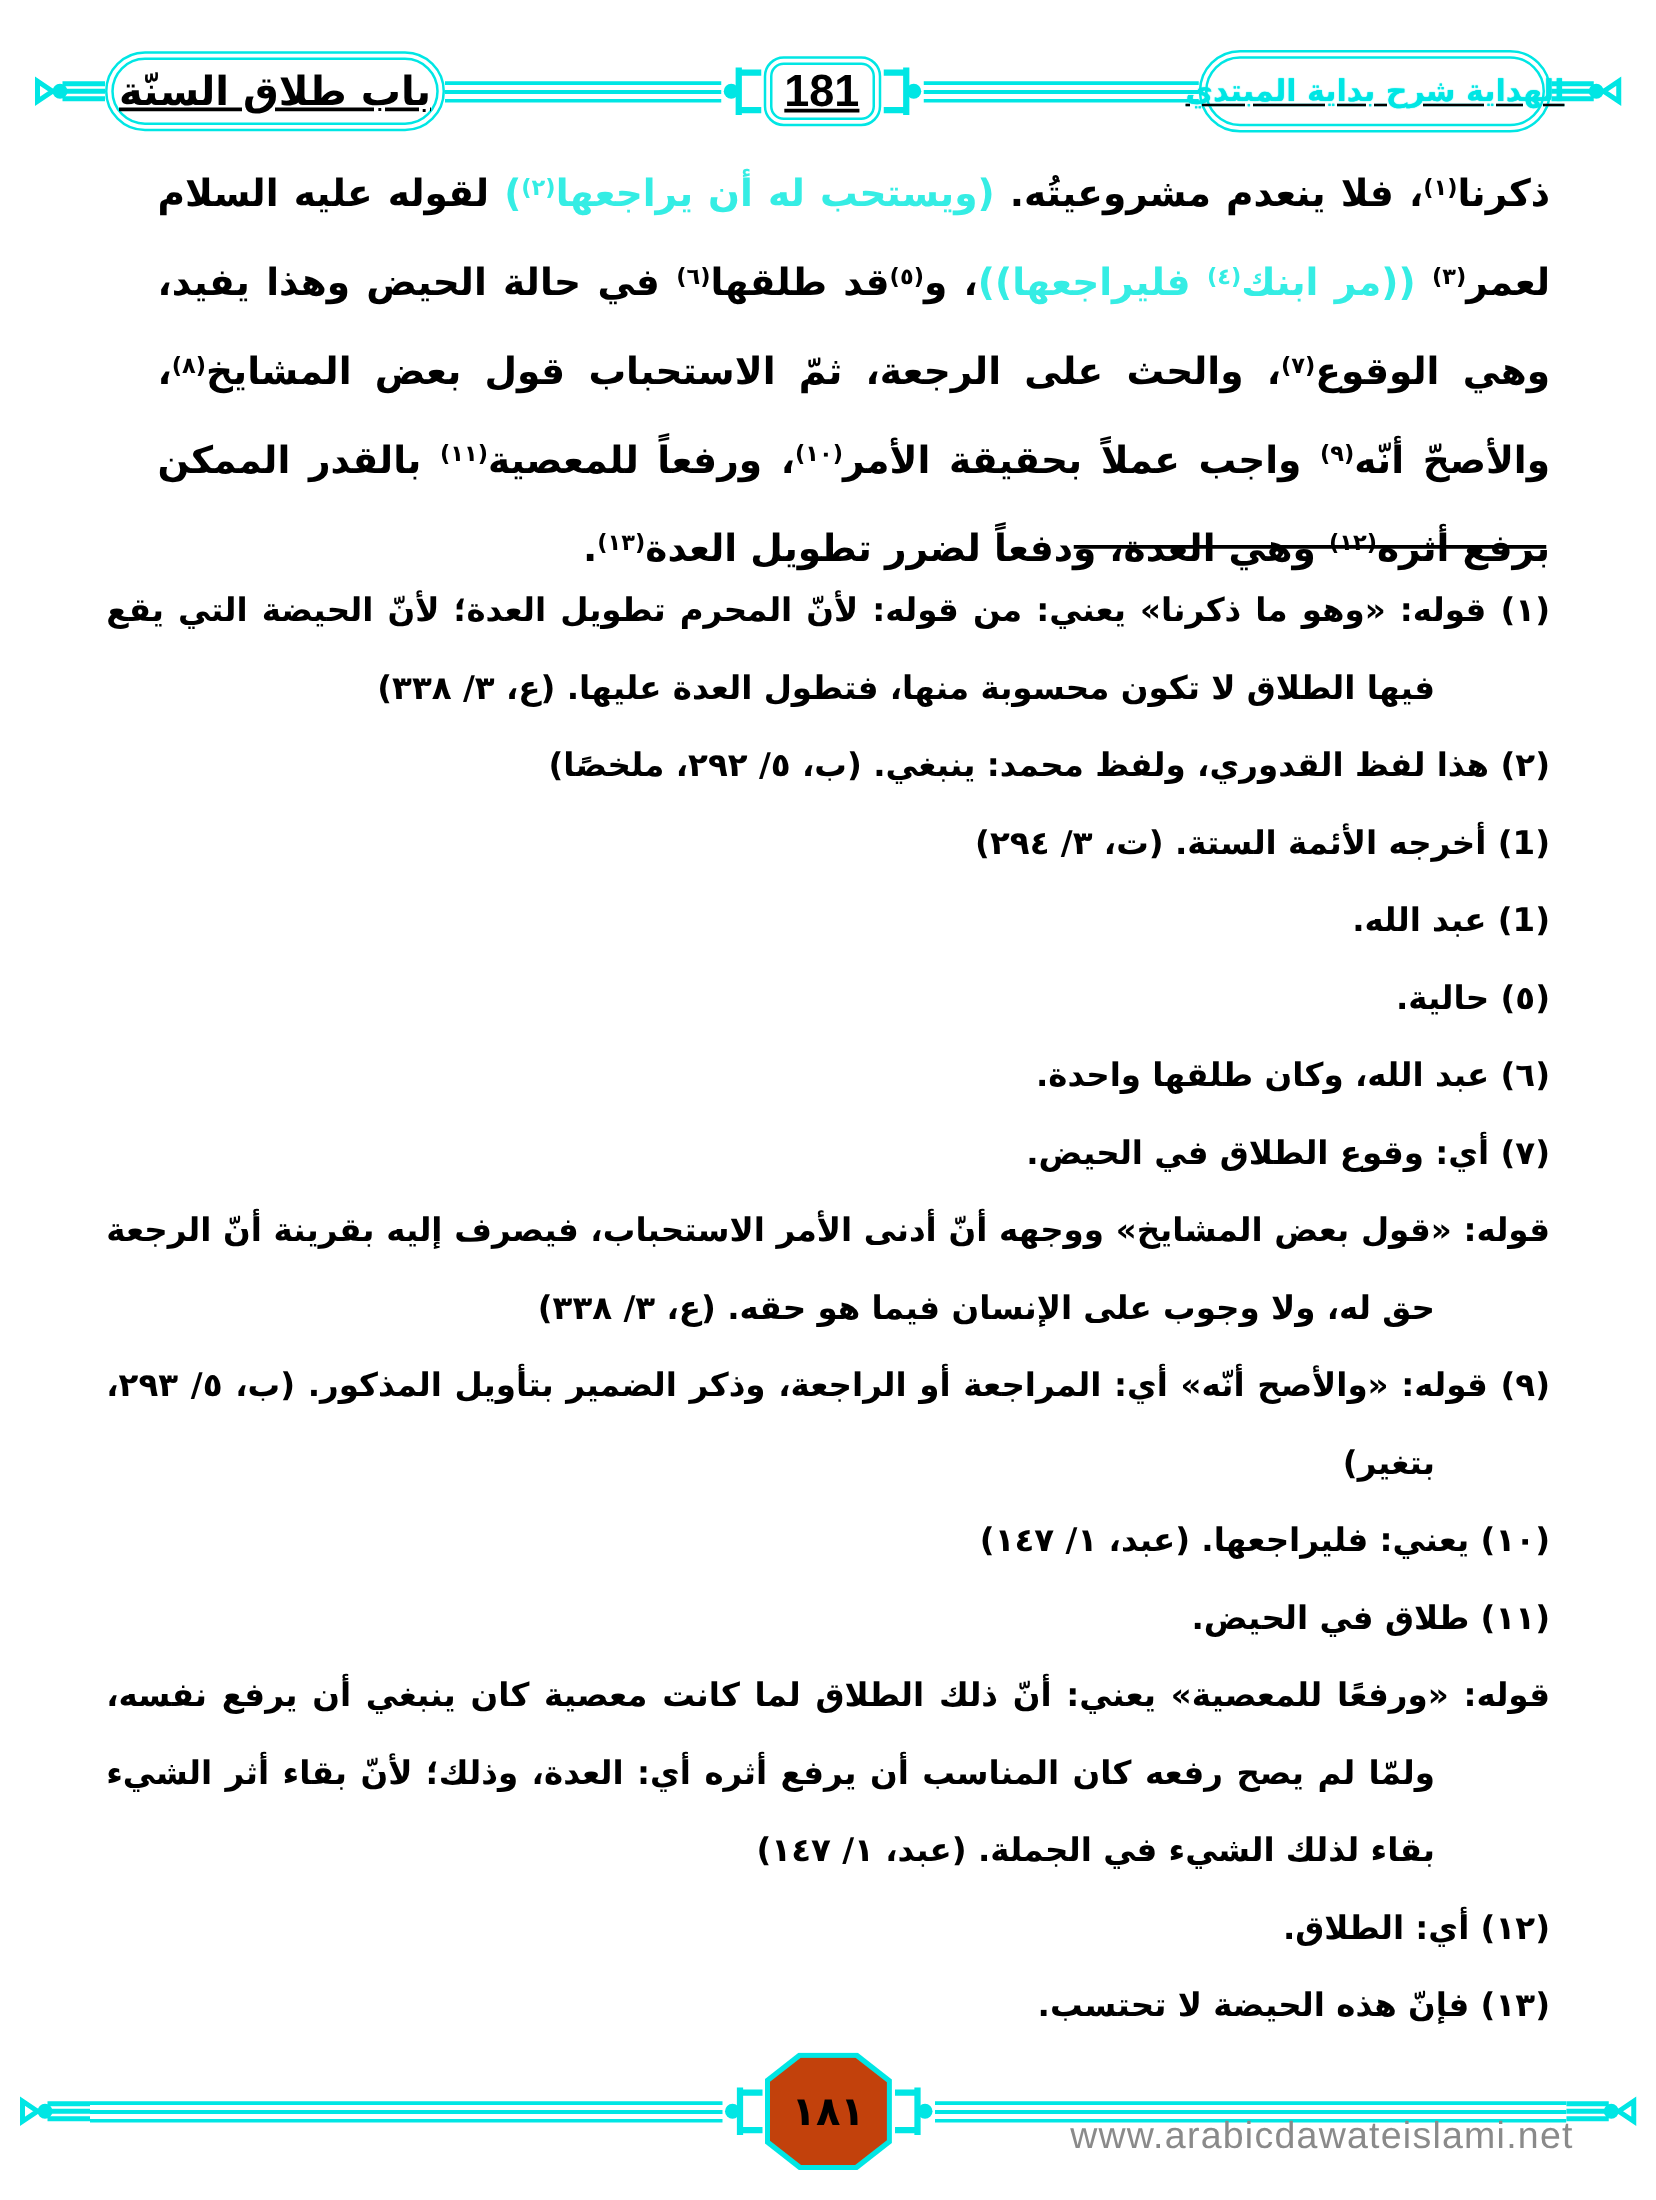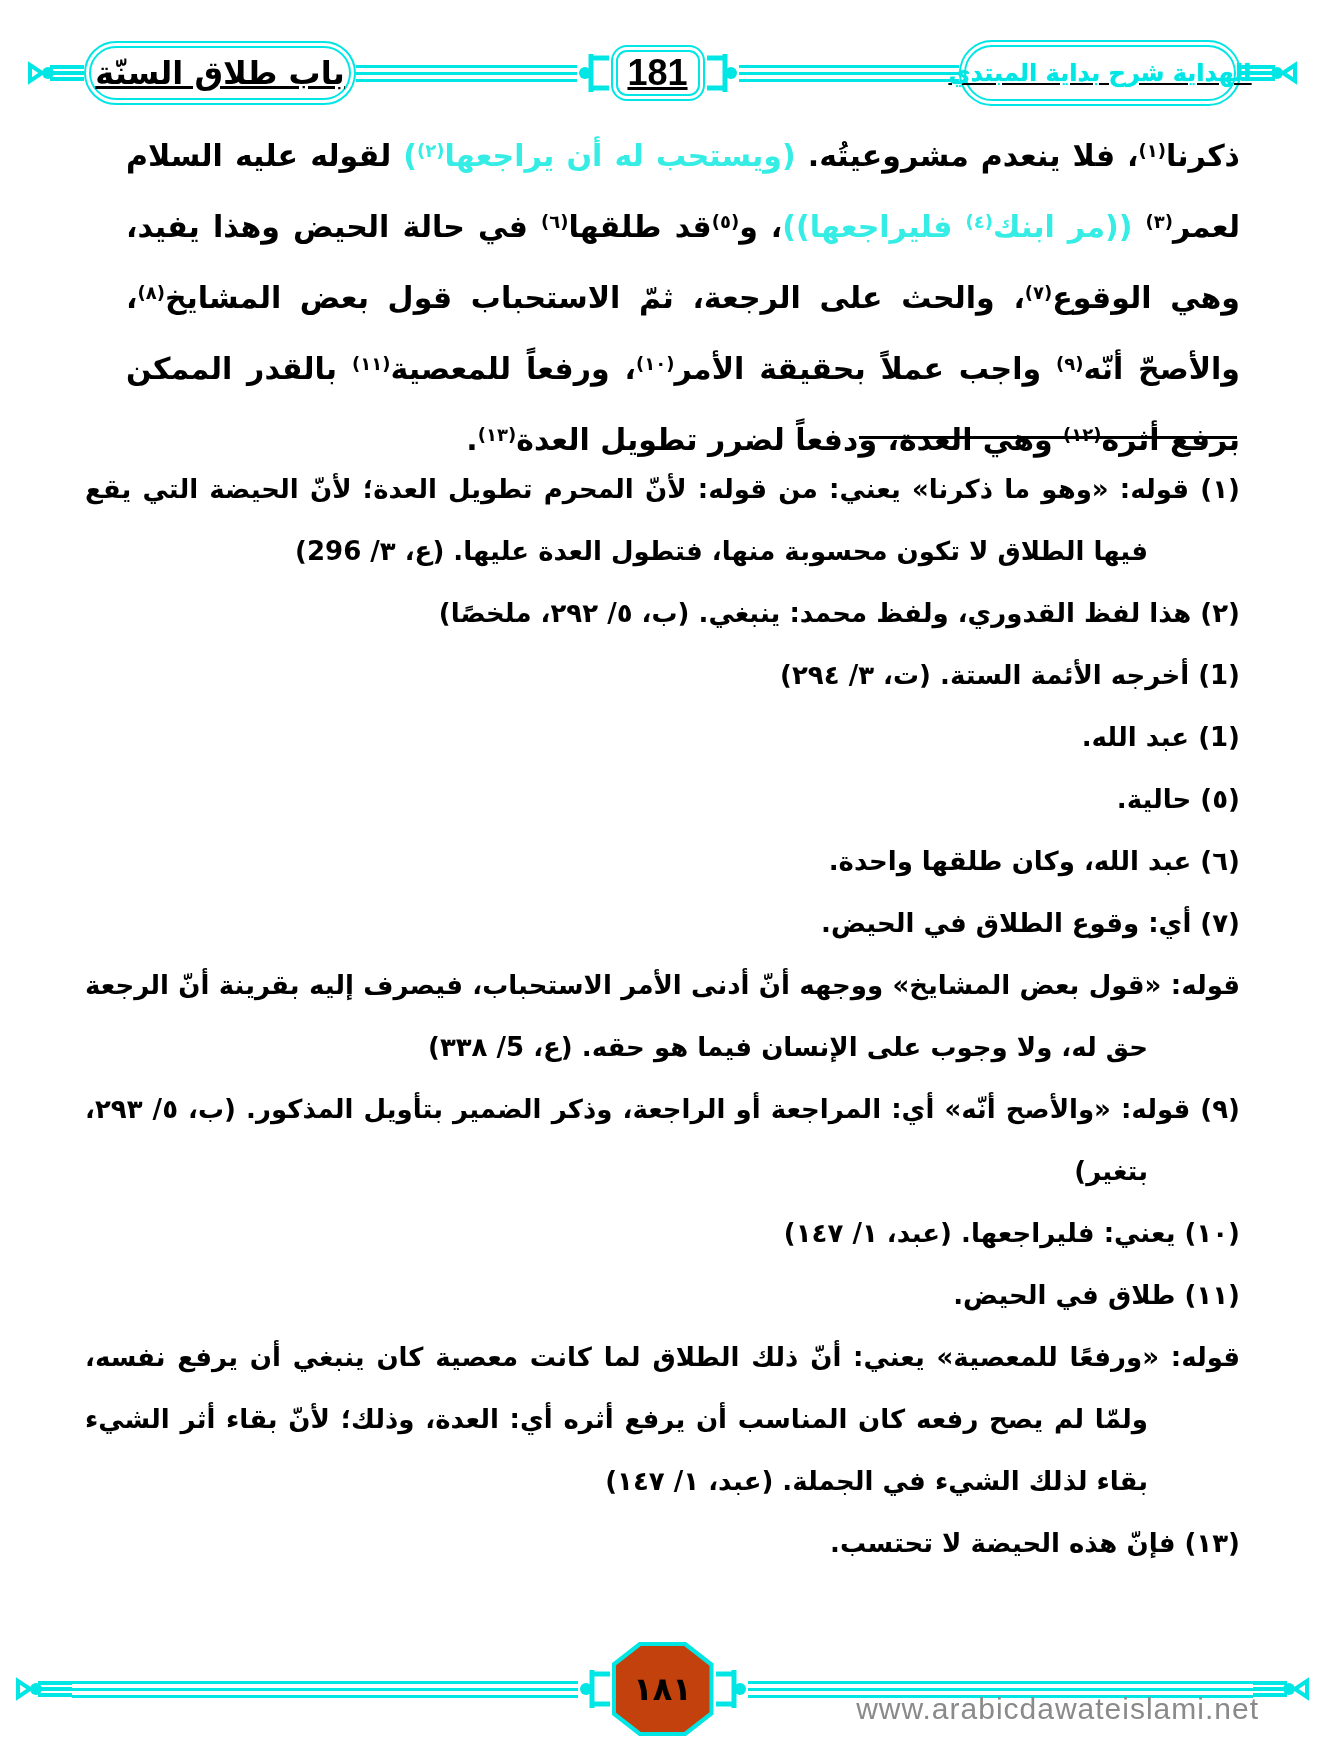--- a/index.html
+++ b/index.html
@@ -123,32 +123,33 @@
       </g>
       <circle cx="22" cy="24" r="6" fill="#00E6E4"></circle>
     </svg>
   </div>
 
   <p class="main-text" dir="rtl"><span class="">ذكرنا</span><span class=" sup">(١)</span><span class="">، فلا ينعدم مشروعيتُه. </span><span class="cyan">(ويستحب له أن يراجعها</span><span class="cyan sup">(٢)</span><span class="cyan">) </span><span class="">لقوله عليه السلام لعمر</span><span class=" sup">(٣)</span><span class=""> </span><span class="cyan">((مر ابنك</span><span class="cyan sup">(٤)</span><span class="cyan"> فليراجعها))</span><span class="">، و</span><span class=" sup">(٥)</span><span class="">قد طلقها</span><span class=" sup">(٦)</span><span class=""> في حالة الحيض وهذا يفيد، وهي الوقوع</span><span class=" sup">(٧)</span><span class="">، والحث على الرجعة، ثمّ الاستحباب قول بعض المشايخ</span><span class=" sup">(٨)</span><span class="">، والأصحّ أنّه</span><span class=" sup">(٩)</span><span class=""> واجب عملاً بحقيقة الأمر</span><span class=" sup">(١٠)</span><span class="">، ورفعاً للمعصية</span><span class=" sup">(١١)</span><span class=""> بالقدر الممكن برفع أثره</span><span class=" sup">(١٢)</span><span class=""> وهي العدة، ودفعاً لضرر تطويل العدة</span><span class=" sup">(١٣)</span><span class="">.</span></p>
 
   <div class="fn-sep"></div>
 
   <div class="footnotes" dir="rtl">
-      <p class="footnote">(١) قوله: «وهو ما ذكرنا» يعني: من قوله: لأنّ المحرم تطويل العدة؛ لأنّ الحيضة التي يقع فيها الطلاق لا تكون محسوبة منها، فتطول العدة عليها. (ع، ٣/ 296)</p>
+      <p class="footnote">(١) قوله: «وهو ما ذكرنا» يعني: من قوله: لأنّ المحرم تطويل العدة؛ لأنّ الحيضة التي يقع فيها الطلاق لا تكون محسوبة منها، فتطول العدة عليها. (ع، ٣/ ٣٣٨)</p>
       <p class="footnote">(٢) هذا لفظ القدوري، ولفظ محمد: ينبغي. (ب، ٥/ ٢٩٢، ملخصًا)</p>
       <p class="footnote">(1) أخرجه الأئمة الستة. (ت، ٣/ ٢٩٤)</p>
       <p class="footnote">(1) عبد الله.</p>
       <p class="footnote">(٥) حالية.</p>
       <p class="footnote">(٦) عبد الله، وكان طلقها واحدة.</p>
       <p class="footnote">(٧) أي: وقوع الطلاق في الحيض.</p>
-      <p class="footnote">قوله: «قول بعض المشايخ» ووجهه أنّ أدنى الأمر الاستحباب، فيصرف إليه بقرينة أنّ الرجعة حق له، ولا وجوب على الإنسان فيما هو حقه. (ع، 5/ ٣٣٨)</p>
+      <p class="footnote">قوله: «قول بعض المشايخ» ووجهه أنّ أدنى الأمر الاستحباب، فيصرف إليه بقرينة أنّ الرجعة حق له، ولا وجوب على الإنسان فيما هو حقه. (ع، ٣/ ٣٣٨)</p>
       <p class="footnote">(٩) قوله: «والأصح أنّه» أي: المراجعة أو الراجعة، وذكر الضمير بتأويل المذكور. (ب، ٥/ ٢٩٣، بتغير)</p>
       <p class="footnote">(١٠) يعني: فليراجعها. (عبد، ١/ ١٤٧)</p>
       <p class="footnote">(١١) طلاق في الحيض.</p>
       <p class="footnote">قوله: «ورفعًا للمعصية» يعني: أنّ ذلك الطلاق لما كانت معصية كان ينبغي أن يرفع نفسه، ولمّا لم يصح رفعه كان المناسب أن يرفع أثره أي: العدة، وذلك؛ لأنّ بقاء أثر الشيء بقاء لذلك الشيء في الجملة. (عبد، ١/ ١٤٧)</p>
+      <p class="footnote">(١٢) أي: الطلاق.</p>
       <p class="footnote">(١٣) فإنّ هذه الحيضة لا تحتسب.</p>
     </div>
 
   <div class="band band-footer">
     <svg class="orn" width="58" height="48" viewBox="0 0 58 48">
       <g stroke="#00E6E4" stroke-width="4" fill="none">
         <path d="M58 18 H24"></path>
           <path d="M58 24 H14"></path>
           <path d="M58 30 H24"></path>
         <path d="M16 24 L4 16 V32 Z"></path>

